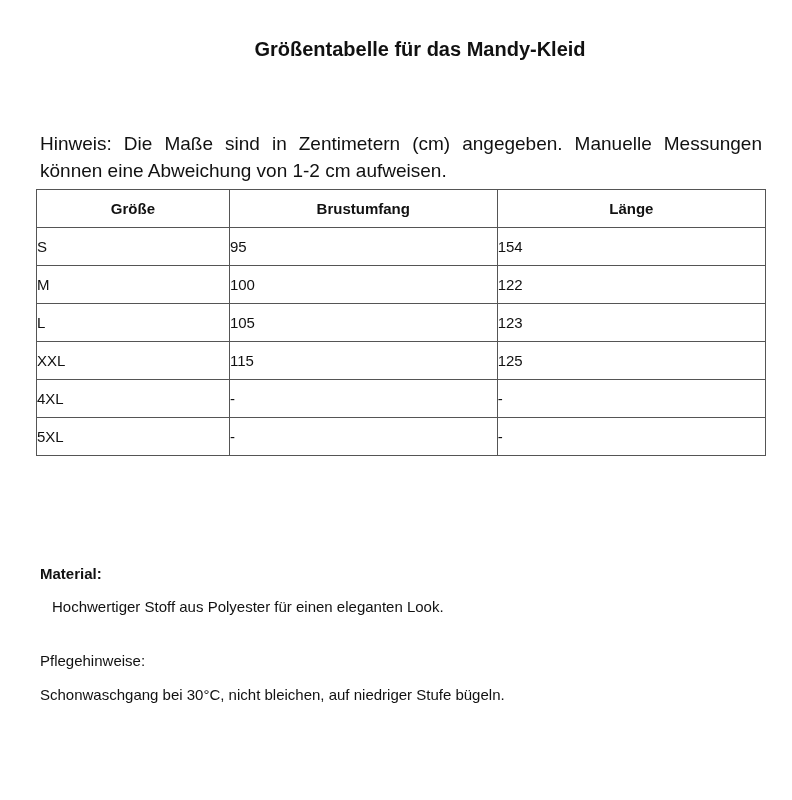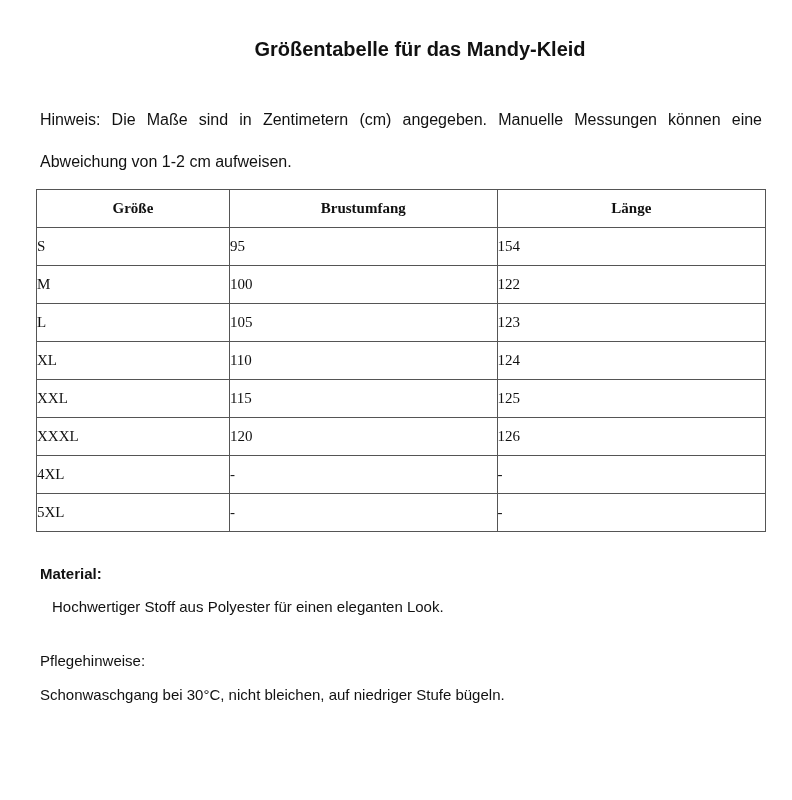--- a/index.html
+++ b/index.html
@@ -1,20 +1,20 @@
 <!DOCTYPE html>
 <html><head>
 <meta charset="utf-8">
 <style>
   html, body { margin:0; padding:0; background:#ffffff; }
   body { width:792px; height:800px; position:relative; color:#111; font-family:"Liberation Sans", sans-serif; overflow:hidden; }
   .title { position:absolute; top:38px; left:0; width:840px; text-align:center; font-weight:bold; font-size:20px; }
-  .note { position:absolute; top:99px; left:40px; width:722px; font-size:16px; line-height:42px; text-align:justify; text-align-last:left; }
+  .note { position:absolute; top:130px; left:40px; width:722px; font-size:19px; line-height:27px; text-align:justify; text-align-last:left; }
   table.sizes { position:absolute; top:189px; left:36px; width:730px; border-collapse:collapse; font-size:15px; }
-  table.sizes th, table.sizes td { border:1.5px solid #555; height:37px; padding:0;font-family:Liberation Serif, serif; }
+  table.sizes th, table.sizes td { border:1.5px solid #555; height:37px; padding:0; }
   table.sizes th { font-weight:bold; }
   .col1 { width:193px; } .col2 { width:268px; } .col3 { width:269px; }
   .h-material { position:absolute; top:565px; left:40px; font-weight:bold; font-size:15px; }
   .p-material { position:absolute; top:598px; left:52px; font-size:15px; }
   .h-care { position:absolute; top:652px; left:40px; font-weight:normal; font-size:15px; }
   .p-care { position:absolute; top:686px; left:40px; font-size:15px; }
 </style>
 </head>
 <body>
 
@@ -39,33 +39,23 @@
       <td>M</td>
       <td>100</td>
       <td>122</td>
     </tr>
     <tr>
       <td>L</td>
       <td>105</td>
       <td>123</td>
     </tr>
     <tr>
-      <td>XL</td>
-      <td>110</td>
-      <td>124</td>
-    </tr>
-    <tr>
       <td>XXL</td>
       <td>115</td>
       <td>125</td>
-    </tr>
-    <tr>
-      <td>XXXL</td>
-      <td>120</td>
-      <td>126</td>
     </tr>
     <tr>
       <td>4XL</td>
       <td>-</td>
       <td>-</td>
     </tr>
     <tr>
       <td>5XL</td>
       <td>-</td>
       <td>-</td>

